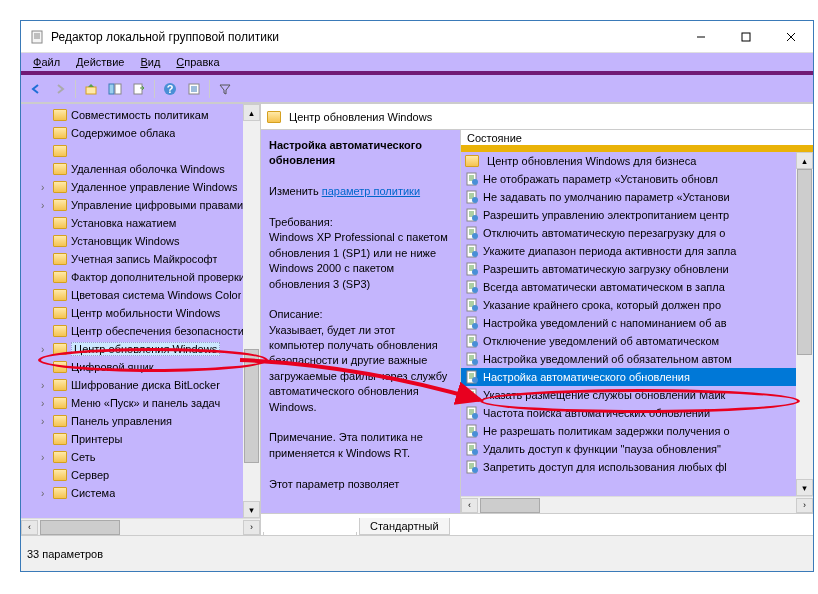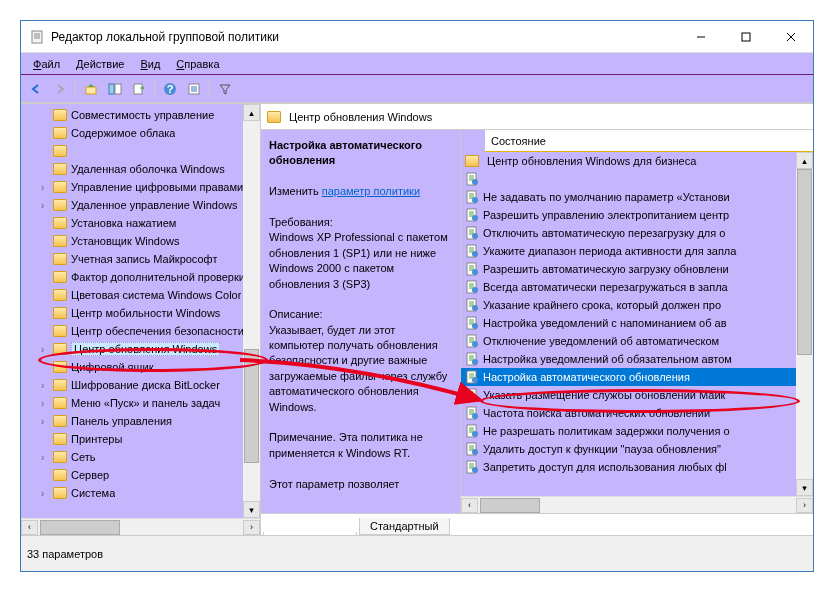--- a/index.html
+++ b/index.html
@@ -4,21 +4,21 @@
 <style>
 * { box-sizing: border-box; margin: 0; padding: 0; font-family: "Segoe UI", Tahoma, sans-serif; font-size: 11px; }
 body { background: #fff; width: 818px; height: 594px; position: relative; overflow: hidden; }
 .window { border: 1px solid #3a7ab8; width: 794px; height: 552px; margin: 20px 0 0 20px; display: flex; flex-direction: column; background: #c4b5fd; }
 .titlebar { background: #fff; height: 32px; display: flex; align-items: center; padding: 0 0 0 8px; border-bottom: 1px solid #e0e0e0; }
 .title-icon { width: 16px; height: 16px; display: inline-flex; align-items: center; justify-content: center; margin-right: 6px; }
 .title-text { flex: 1; font-size: 12px; color: #000; }
 .win-buttons { display: flex; }
 .win-btn { width: 45px; height: 30px; display: flex; align-items: center; justify-content: center; background: transparent; border: none; color: #000; }
 .win-btn.close { background: transparent; }
-.menubar { height: 22px; display: flex; align-items: center; padding: 0 4px; border-bottom: 1px solid #701a75; }
+.menubar { height: 22px; display: flex; align-items: center; padding: 0 4px; border-bottom: 4px solid #701a75; }
 .menu-item { padding: 2px 8px; cursor: default; }
 .menu-item u { text-decoration: underline; }
 .toolbar { height: 28px; display: flex; align-items: center; padding: 0 4px; border-bottom: 1px solid #ccc; gap: 2px; }
 .tool-btn { width: 22px; height: 22px; display: flex; align-items: center; justify-content: center; border: 1px solid transparent; }
 .tool-sep { width: 1px; height: 18px; background: #ccc; margin: 0 2px; }
 .content { flex: 1; display: flex; overflow: hidden; border-top: 1px solid #ccc; }
 .tree-pane { width: 240px; border-right: 1px solid #ccc; overflow: hidden; position: relative; display: flex; flex-direction: column; }
 .tree-body { flex: 1; overflow: hidden; padding: 2px 0; }
 .tree-item { display: flex; align-items: center; height: 18px; padding-left: 32px; white-space: nowrap; position: relative; cursor: default; }
 .tree-item.has-children::before { content: "›"; position: absolute; left: 20px; color: #666; font-size: 10px; }
@@ -28,21 +28,21 @@
 .hscroll { height: 17px; background: #f0f0f0; border-top: 1px solid #ddd; display: flex; align-items: center; }
 .hscroll-btn { width: 17px; height: 15px; background: #e8e8e8; border: 1px solid #ccc; display: flex; align-items: center; justify-content: center; font-size: 9px; }
 .hscroll-thumb { width: 80px; height: 15px; background: #cdcdcd; border: 1px solid #aaa; margin-left: 2px; }
 .right-pane { flex: 1; display: flex; flex-direction: column; overflow: hidden; }
 .path-header { height: 26px; background: #fff; border-bottom: 1px solid #ccc; display: flex; align-items: center; padding: 0 6px; gap: 4px; }
 .detail-row { flex: 1; display: flex; overflow: hidden; }
 .desc-pane { width: 200px; border-right: 1px solid #ccc; padding: 8px; overflow: hidden; font-size: 11px; line-height: 1.4; }
 .desc-pane b { font-weight: bold; }
 .desc-pane a { color: #0066cc; text-decoration: underline; }
 .list-pane { flex: 1; display: flex; flex-direction: column; overflow: hidden; position: relative; }
-.list-header { height: 22px; border-bottom: 1px solid #eab308; display: flex; align-items: center; padding: 0 6px; background: #fff; margin-left: 24px; }
+.list-header { height: 22px; border-bottom: 7px solid #eab308; display: flex; align-items: center; padding: 0 6px; background: #fff; }
 .list-body { flex: 1; overflow: hidden; }
 .list-item { display: flex; align-items: center; height: 18px; padding: 0 4px; white-space: nowrap; cursor: default; gap: 4px; }
 .list-item.selected { background: #0078d7; color: #fff; }
 .policy-icon { width: 14px; height: 14px; flex-shrink: 0; display: inline-flex; align-items: center; justify-content: center; }
 .tabs { height: 22px; border-top: 1px solid #ccc; display: flex; align-items: flex-end; padding-left: 2px; background: #fff; }
 .tab { padding: 2px 10px; border: 1px solid #ccc; border-top: none; background: #f5f5f5; margin-right: 2px; font-size: 11px; cursor: default; }
 .tab.active { background: #fff; border-bottom: 1px solid #fff; position: relative; top: 14px; }
 .statusbar { height: 36px; border-top: 1px solid #ccc; display: flex; align-items: center; padding: 0 6px; background: #f0f0f0; font-size: 11px; }
 .vscroll { width: 17px; position: absolute; right: 0; top: 0; bottom: 0; background: #f0f0f0; display: flex; flex-direction: column; }
 .vscroll-btn { height: 17px; background: #e8e8e8; border: 1px solid #ccc; display: flex; align-items: center; justify-content: center; font-size: 9px; }
@@ -143,40 +143,40 @@
           <path d="M2 3 L12 3 L8 8 L8 12 L6 11 L6 8 Z" fill="none" stroke="#555"></path>
         </svg>
       </div>
   </div>
 
   <div class="content">
     <div class="tree-pane">
       <div class="tree-body" id="tree-body">
           <div class="tree-item">
             <span class="folder-icon"></span>
-            <span class="tree-label">Совместимость управление</span>
+            <span class="tree-label">Совместимость политикам</span>
           </div>
           <div class="tree-item">
             <span class="folder-icon"></span>
             <span class="tree-label">Содержимое облака</span>
           </div>
           <div class="tree-item">
             <span class="folder-icon"></span>
           </div>
           <div class="tree-item">
             <span class="folder-icon"></span>
             <span class="tree-label">Удаленная оболочка Windows</span>
           </div>
           <div class="tree-item has-children">
             <span class="folder-icon"></span>
+            <span class="tree-label">Удаленное управление Windows</span>
+          </div>
+          <div class="tree-item has-children">
+            <span class="folder-icon"></span>
             <span class="tree-label">Управление цифровыми правами</span>
-          </div>
-          <div class="tree-item has-children">
-            <span class="folder-icon"></span>
-            <span class="tree-label">Удаленное управление Windows</span>
           </div>
           <div class="tree-item">
             <span class="folder-icon"></span>
             <span class="tree-label">Установка нажатием</span>
           </div>
           <div class="tree-item">
             <span class="folder-icon"></span>
             <span class="tree-label">Установщик Windows</span>
           </div>
           <div class="tree-item">
@@ -278,20 +278,21 @@
               <div class="list-item">
                 <span class="policy-icon">
                   <svg width="14" height="14">
                     <rect x="2" y="1" width="9" height="12" fill="#fff" stroke="#888"></rect>
                     <line x1="4" y1="4" x2="9" y2="4" stroke="#5a9e4a"></line>
                     <line x1="4" y1="6" x2="9" y2="6" stroke="#5a9e4a"></line>
                     <line x1="4" y1="8" x2="9" y2="8" stroke="#5a9e4a"></line>
                     <circle cx="10" cy="10" r="3" fill="#4a8fd6"></circle>
                   </svg>
                 </span>
+                <span>Не отображать параметр «Установить обновл</span>
               </div>
               <div class="list-item">
                 <span class="policy-icon">
                   <svg width="14" height="14">
                     <rect x="2" y="1" width="9" height="12" fill="#fff" stroke="#888"></rect>
                     <line x1="4" y1="4" x2="9" y2="4" stroke="#5a9e4a"></line>
                     <line x1="4" y1="6" x2="9" y2="6" stroke="#5a9e4a"></line>
                     <line x1="4" y1="8" x2="9" y2="8" stroke="#5a9e4a"></line>
                     <circle cx="10" cy="10" r="3" fill="#4a8fd6"></circle>
                   </svg>
@@ -349,21 +350,21 @@
               <div class="list-item">
                 <span class="policy-icon">
                   <svg width="14" height="14">
                     <rect x="2" y="1" width="9" height="12" fill="#fff" stroke="#888"></rect>
                     <line x1="4" y1="4" x2="9" y2="4" stroke="#5a9e4a"></line>
                     <line x1="4" y1="6" x2="9" y2="6" stroke="#5a9e4a"></line>
                     <line x1="4" y1="8" x2="9" y2="8" stroke="#5a9e4a"></line>
                     <circle cx="10" cy="10" r="3" fill="#4a8fd6"></circle>
                   </svg>
                 </span>
-                <span>Всегда автоматически перезагружаться в запла</span>
+                <span>Всегда автоматически автоматическом в запла</span>
               </div>
               <div class="list-item">
                 <span class="policy-icon">
                   <svg width="14" height="14">
                     <rect x="2" y="1" width="9" height="12" fill="#fff" stroke="#888"></rect>
                     <line x1="4" y1="4" x2="9" y2="4" stroke="#5a9e4a"></line>
                     <line x1="4" y1="6" x2="9" y2="6" stroke="#5a9e4a"></line>
                     <line x1="4" y1="8" x2="9" y2="8" stroke="#5a9e4a"></line>
                     <circle cx="10" cy="10" r="3" fill="#4a8fd6"></circle>
                   </svg>

